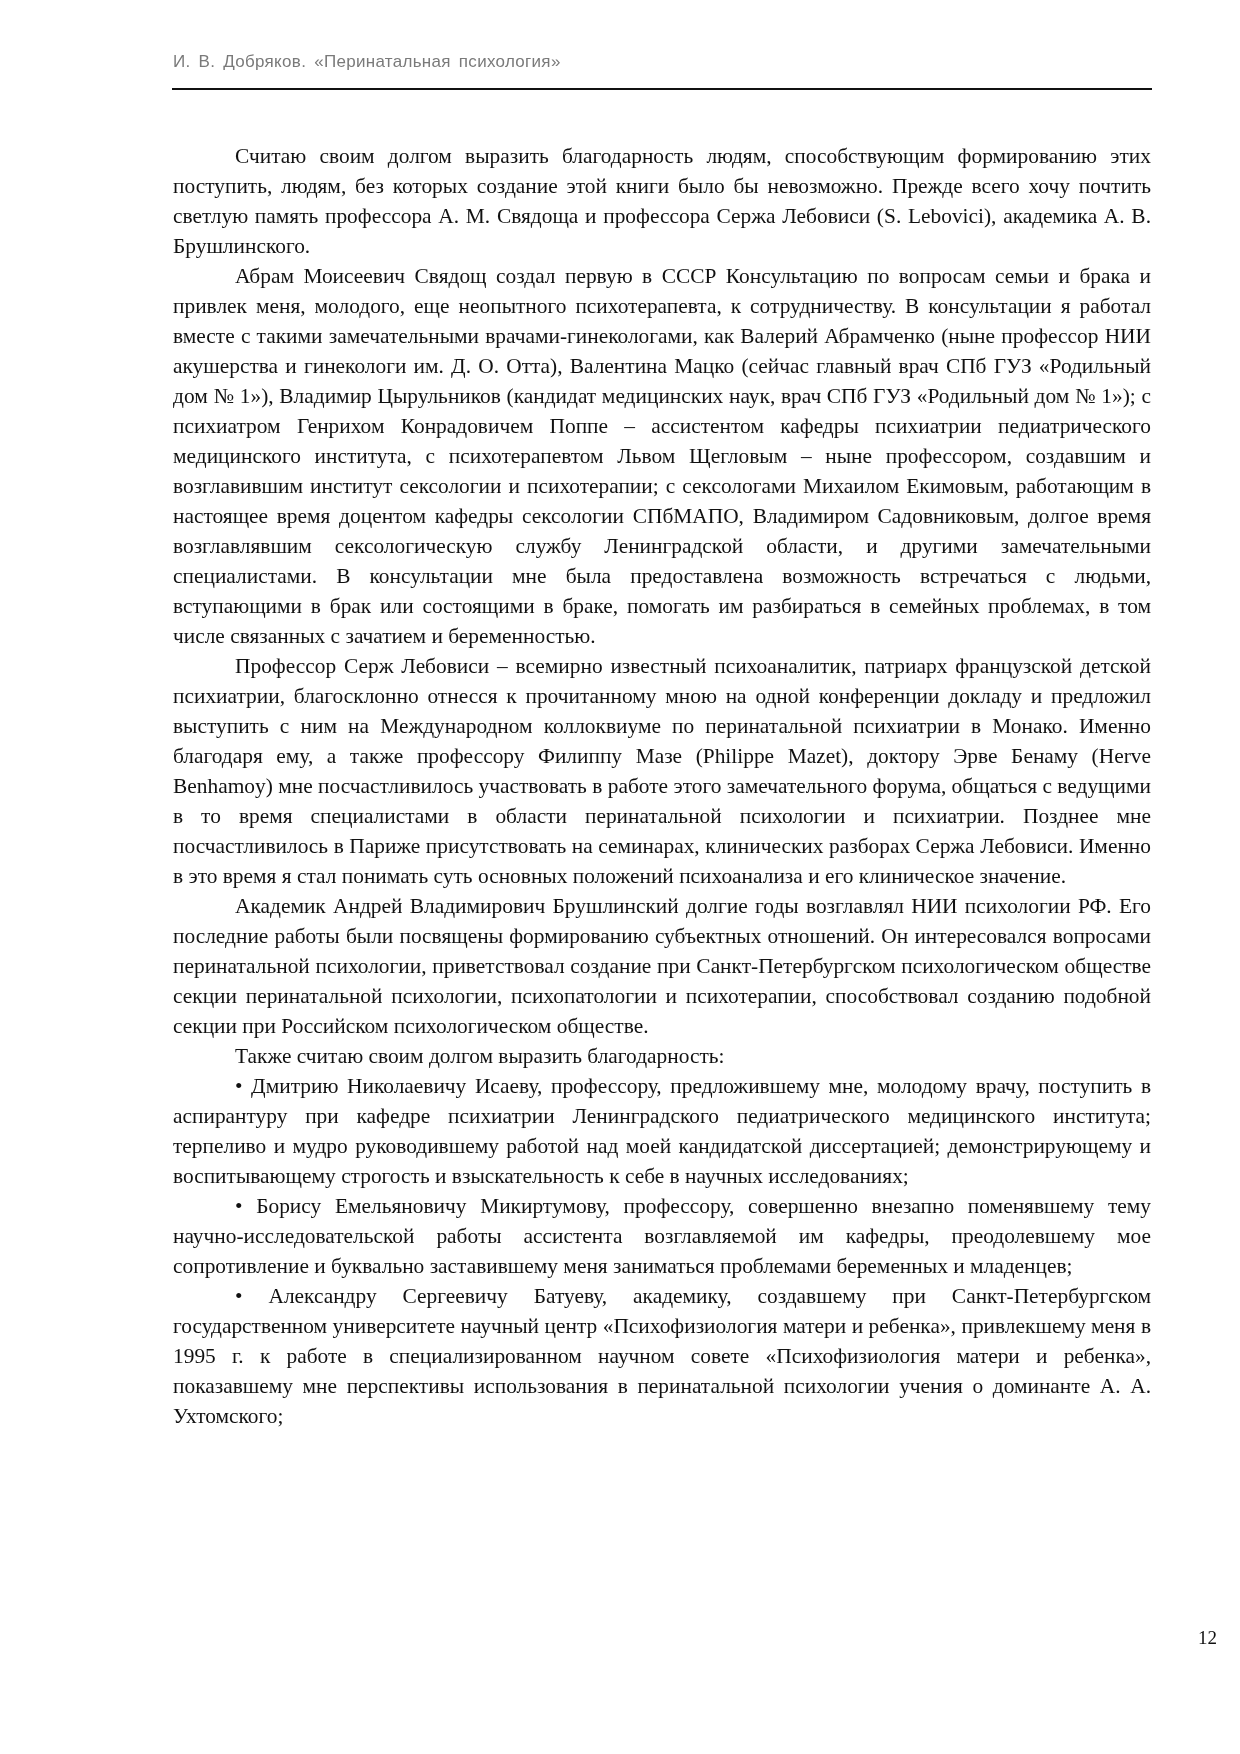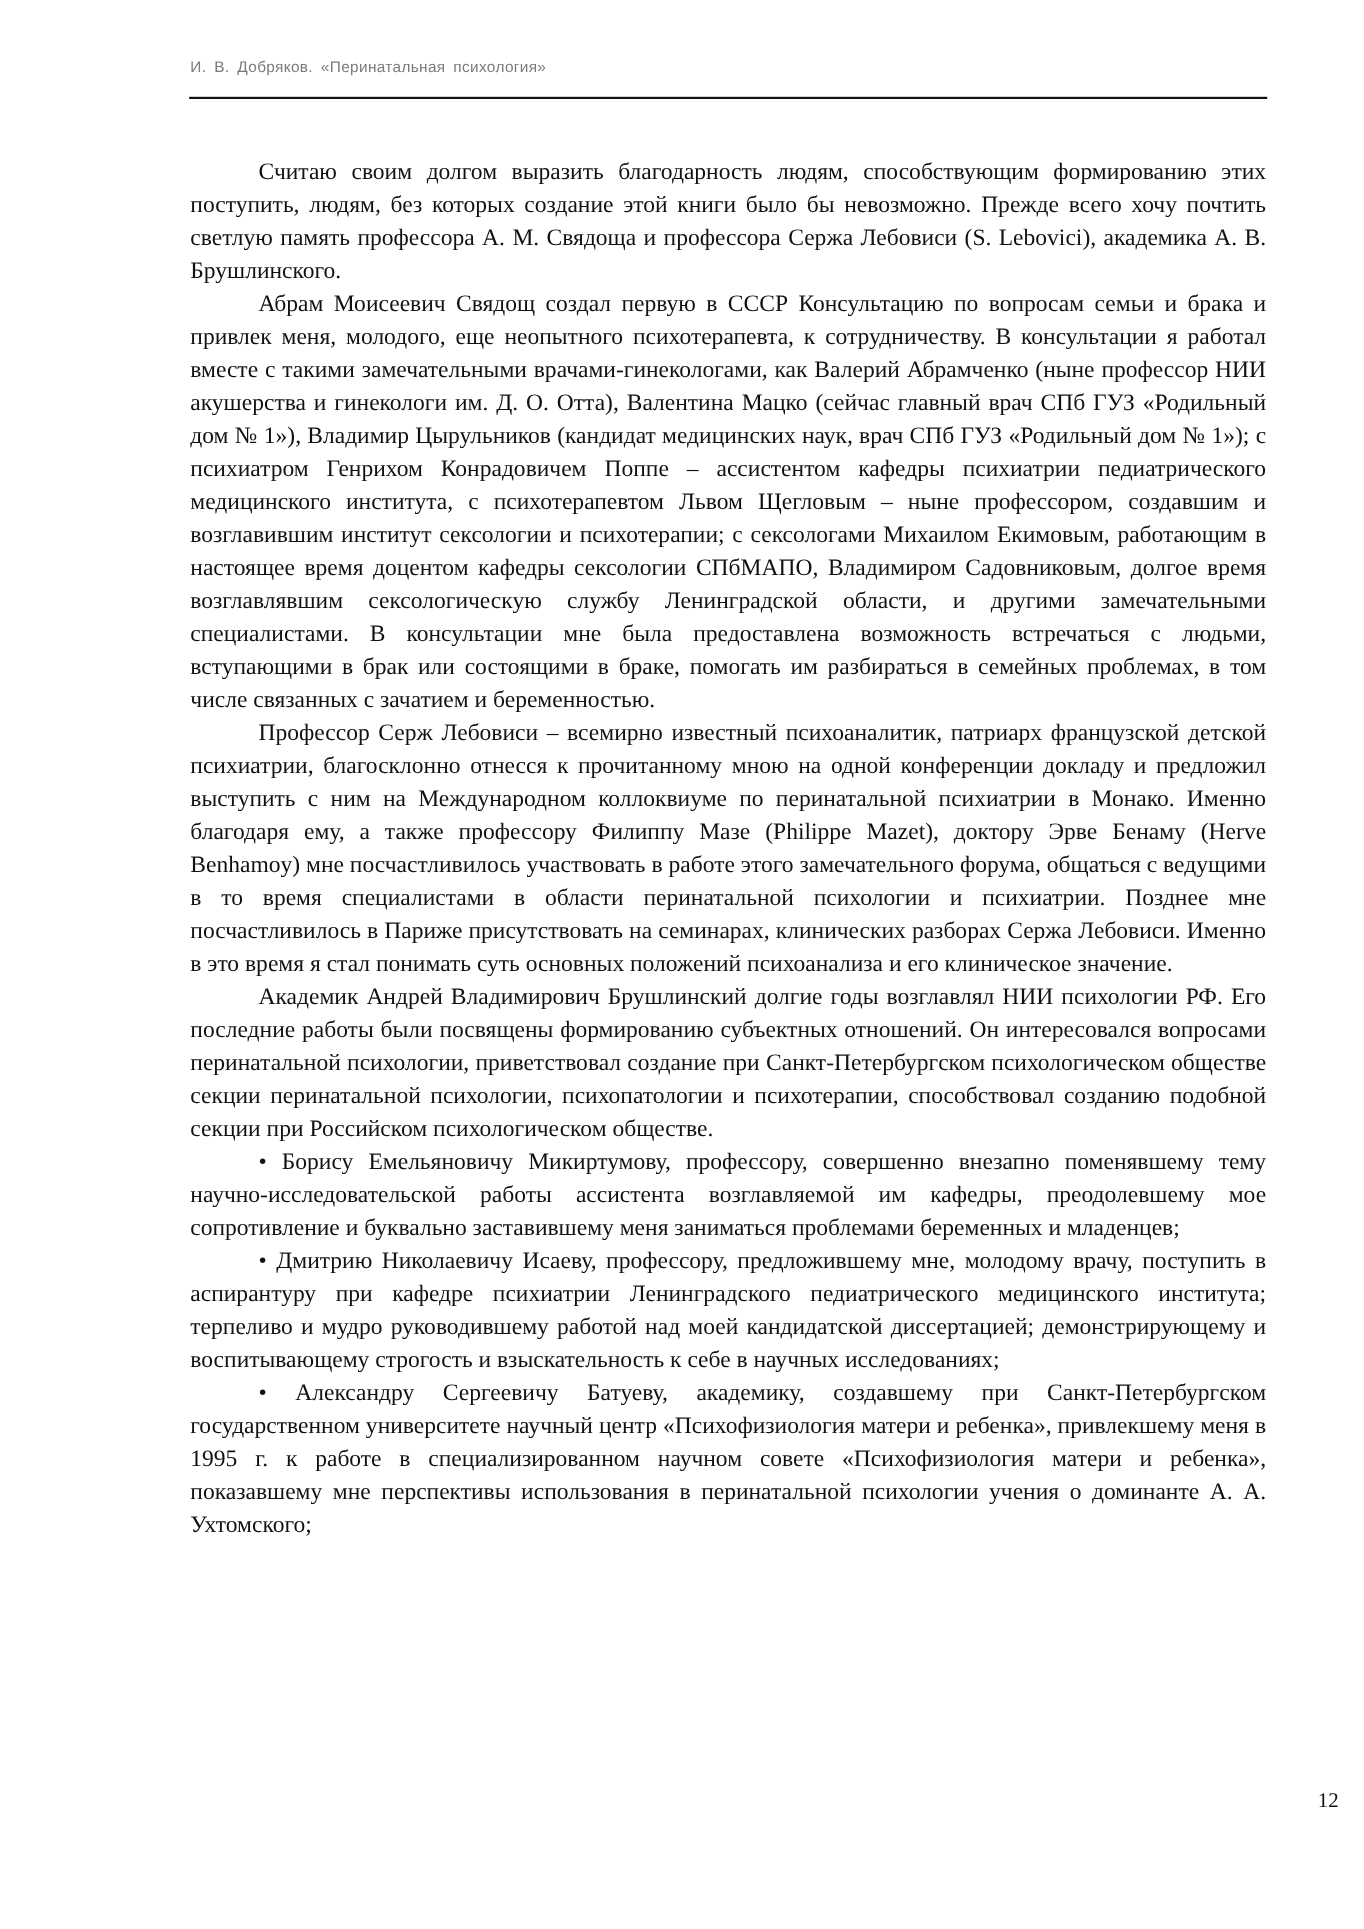--- a/index.html
+++ b/index.html
@@ -12,21 +12,21 @@
       height: 1754px;
       position: relative;
       overflow: hidden;
     }
     .page-header {
       position: absolute;
       left: 173px;
       top: 52px;
       width: 980px;
       font-family: "Liberation Sans", "DejaVu Sans", sans-serif;
-      font-size: 14px;
+      font-size: 17px;
       color: #7a7a7a;
       letter-spacing: 0.3px;
       word-spacing: 3px;
     }
     .header-rule {
       position: absolute;
       left: 172px;
       top: 88px;
       width: 980px;
       height: 0;
@@ -64,18 +64,19 @@
 <body>
 
 <div class="page-header">И. В. Добряков. «Перинатальная психология»</div>
 <div class="header-rule"></div>
 
 <div class="body-text">
   <p>Считаю своим долгом выразить благодарность людям, способствующим формированию этих поступить, людям, без которых создание этой книги было бы невозможно. Прежде всего хочу почтить светлую память профессора А. М. Свядоща и профессора Сержа Лебовиси (S. Lebovici), академика А. В. Брушлинского.</p>
   <p>Абрам Моисеевич Свядощ создал первую в СССР Консультацию по вопросам семьи и брака и привлек меня, молодого, еще неопытного психотерапевта, к сотрудничеству. В консультации я работал вместе с такими замечательными врачами-гинекологами, как Валерий Абрамченко (ныне профессор НИИ акушерства и гинекологи им. Д. О. Отта), Валентина Мацко (сейчас главный врач СПб ГУЗ «Родильный дом № 1»), Владимир Цырульников (кандидат медицинских наук, врач СПб ГУЗ «Родильный дом № 1»); с психиатром Генрихом Конрадовичем Поппе – ассистентом кафедры психиатрии педиатрического медицинского института, с психотерапевтом Львом Щегловым – ныне профессором, создавшим и возглавившим институт сексологии и психотерапии; с сексологами Михаилом Екимовым, работающим в настоящее время доцентом кафедры сексологии СПбМАПО, Владимиром Садовниковым, долгое время возглавлявшим сексологическую службу Ленинградской области, и другими замечательными специалистами. В консультации мне была предоставлена возможность встречаться с людьми, вступающими в брак или состоящими в браке, помогать им разбираться в семейных проблемах, в том числе связанных с зачатием и беременностью.</p>
   <p>Профессор Серж Лебовиси – всемирно известный психоаналитик, патриарх французской детской психиатрии, благосклонно отнесся к прочитанному мною на одной конференции докладу и предложил выступить с ним на Международном коллоквиуме по перинатальной психиатрии в Монако. Именно благодаря ему, а также профессору Филиппу Мазе (Philippe Mazet), доктору Эрве Бенаму (Herve Benhamoy) мне посчастливилось участвовать в работе этого замечательного форума, общаться с ведущими в то время специалистами в области перинатальной психологии и психиатрии. Позднее мне посчастливилось в Париже присутствовать на семинарах, клинических разборах Сержа Лебовиси. Именно в это время я стал понимать суть основных положений психоанализа и его клиническое значение.</p>
   <p>Академик Андрей Владимирович Брушлинский долгие годы возглавлял НИИ психологии РФ. Его последние работы были посвящены формированию субъектных отношений. Он интересовался вопросами перинатальной психологии, приветствовал создание при Санкт-Петербургском психологическом обществе секции перинатальной психологии, психопатологии и психотерапии, способствовал созданию подобной секции при Российском психологическом обществе.</p>
+  <p>Также считаю своим долгом выразить благодарность:</p>
+  <p class="bullet">• Дмитрию Николаевичу Исаеву, профессору, предложившему мне, молодому врачу, поступить в аспирантуру при кафедре психиатрии Ленинградского педиатрического медицинского института; терпеливо и мудро руководившему работой над моей кандидатской диссертацией; демонстрирующему и воспитывающему строгость и взыскательность к себе в научных исследованиях;</p>
   <p class="bullet">• Борису Емельяновичу Микиртумову, профессору, совершенно внезапно поменявшему тему научно-исследовательской работы ассистента возглавляемой им кафедры, преодолевшему мое сопротивление и буквально заставившему меня заниматься проблемами беременных и младенцев;</p>
-  <p class="bullet">• Дмитрию Николаевичу Исаеву, профессору, предложившему мне, молодому врачу, поступить в аспирантуру при кафедре психиатрии Ленинградского педиатрического медицинского института; терпеливо и мудро руководившему работой над моей кандидатской диссертацией; демонстрирующему и воспитывающему строгость и взыскательность к себе в научных исследованиях;</p>
   <p class="bullet">• Александру Сергеевичу Батуеву, академику, создавшему при Санкт-Петербургском государственном университете научный центр «Психофизиология матери и ребенка», привлекшему меня в 1995 г. к работе в специализированном научном совете «Психофизиология матери и ребенка», показавшему мне перспективы использования в перинатальной психологии учения о доминанте А. А. Ухтомского;</p>
 </div>
 
 <div class="page-number">12</div>
 
 </body></html>

